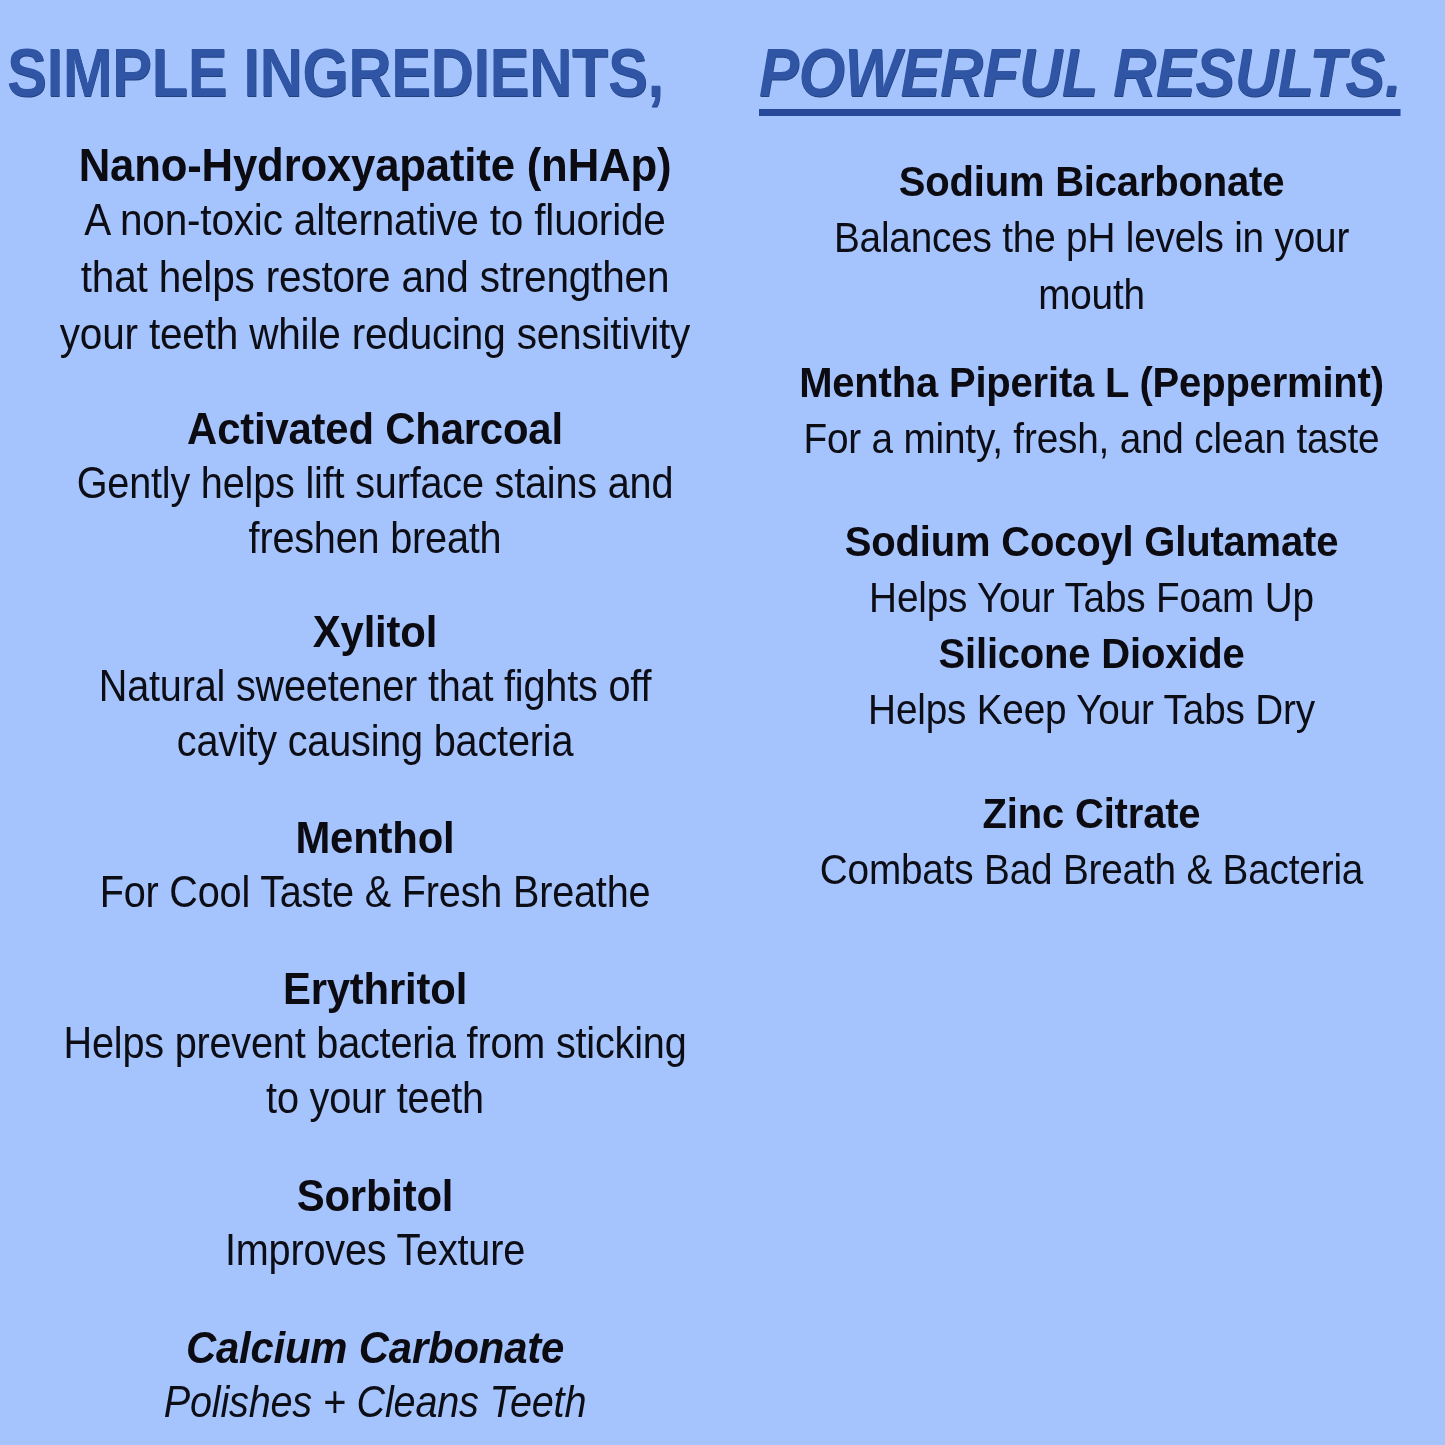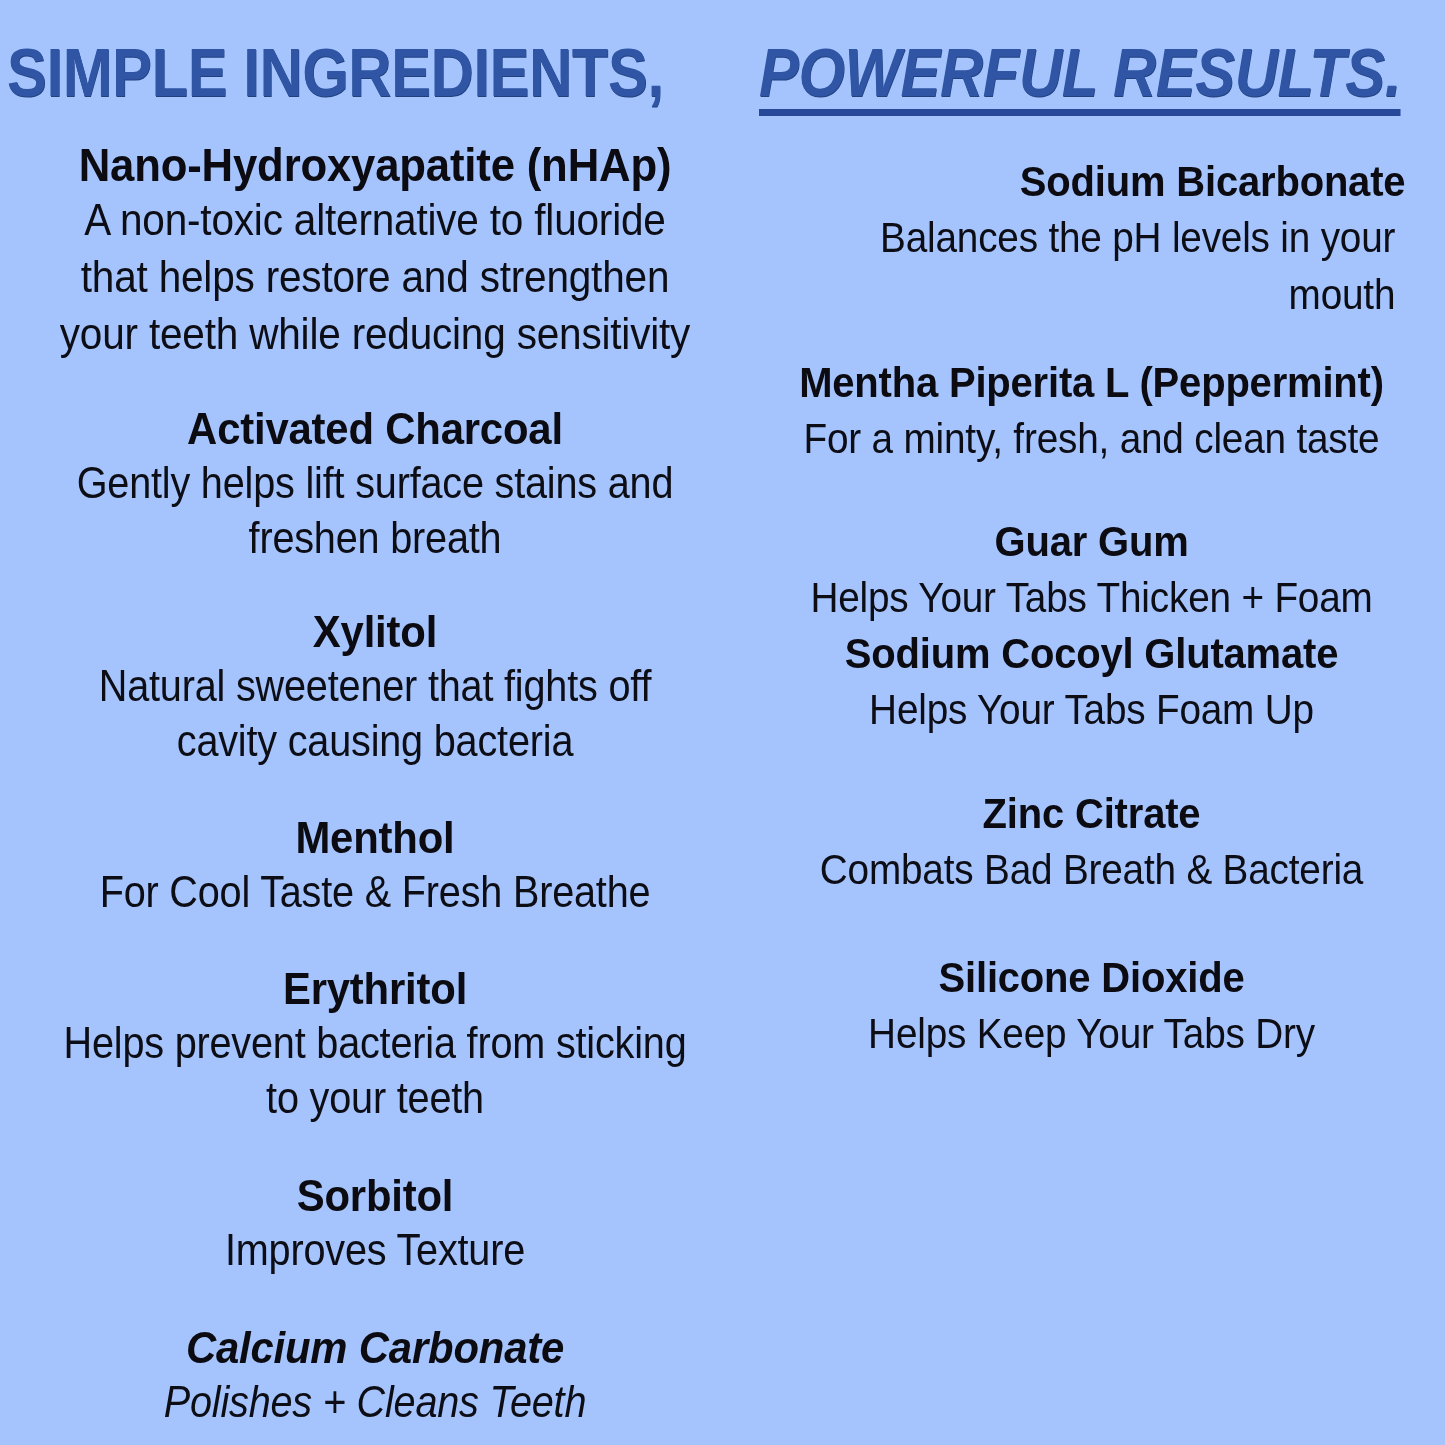--- a/index.html
+++ b/index.html
@@ -111,21 +111,21 @@
   
   #column-left .ingredient:nth-child(1) { margin-top: 2px; }
   #column-left .ingredient:nth-child(2) { margin-top: 40px; }
   #column-left .ingredient:nth-child(3) { margin-top: 40px; }
   #column-left .ingredient:nth-child(4) { margin-top: 43px; }
   #column-left .ingredient:nth-child(5) { margin-top: 43px; }
   #column-left .ingredient:nth-child(6) { margin-top: 44px; }
   #column-left .ingredient:nth-child(7) { margin-top: 44px; font-style: italic; }
 
   
-  #column-right .ingredient:nth-child(1) { margin-top: 18px; text-align: right; }
+  #column-right .ingredient:nth-child(1) { margin-top: 18px; }
   #column-right .ingredient:nth-child(2) { margin-top: 32px; }
   #column-right .ingredient:nth-child(3) { margin-top: 47px; }
   #column-right .ingredient:nth-child(4) { }
   #column-right .ingredient:nth-child(5) { margin-top: 48px; }
   #column-right .ingredient:nth-child(6) { margin-top: 52px; }
 
   
   #column-left .ingredient:nth-child(1) .ing-name { font-size: 47px; }
   #column-left .ingredient:nth-child(1) .ing-desc { font-size: 45px; line-height: 57px; }
 </style>
@@ -185,37 +185,33 @@
       <div class="ingredient">
         <div class="ing-name">Sodium Bicarbonate</div>
         <div class="ing-desc">Balances the pH levels in your mouth</div>
       </div>
 
       <div class="ingredient">
         <div class="ing-name">Mentha Piperita L (Peppermint)</div>
         <div class="ing-desc">For a minty, fresh, and clean taste</div>
       </div>
 
-      <div class="ingredient">
-        <div class="ing-name">Guar Gum</div>
-        <div class="ing-desc">Helps Your Tabs Thicken + Foam</div>
-      </div>
 
       <div class="ingredient">
         <div class="ing-name">Sodium Cocoyl Glutamate</div>
         <div class="ing-desc">Helps Your Tabs Foam Up</div>
       </div>
 
       <div class="ingredient">
+        <div class="ing-name">Silicone Dioxide</div>
+        <div class="ing-desc">Helps Keep Your Tabs Dry</div>
+      </div>
+
+      <div class="ingredient">
         <div class="ing-name">Zinc Citrate</div>
         <div class="ing-desc">Combats Bad Breath &amp; Bacteria</div>
       </div>
 
-      <div class="ingredient">
-        <div class="ing-name">Silicone Dioxide</div>
-        <div class="ing-desc">Helps Keep Your Tabs Dry</div>
-      </div>
-
     </div>
 
   </div>
 
 </div>
 
 </body></html>

